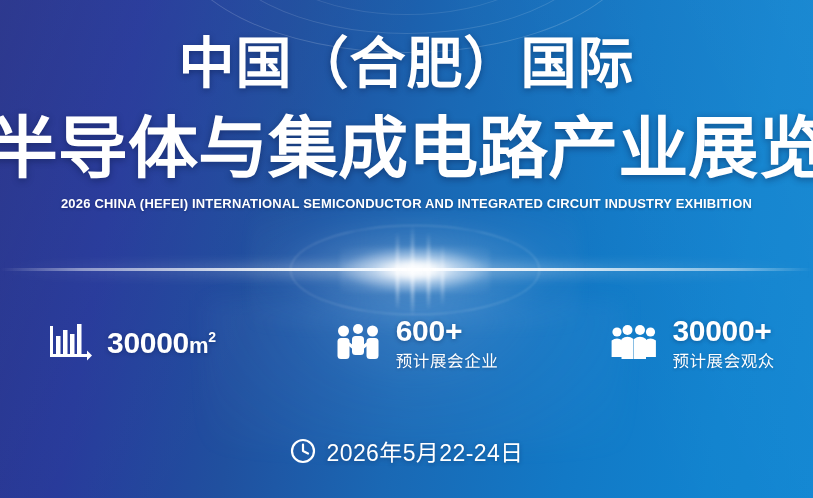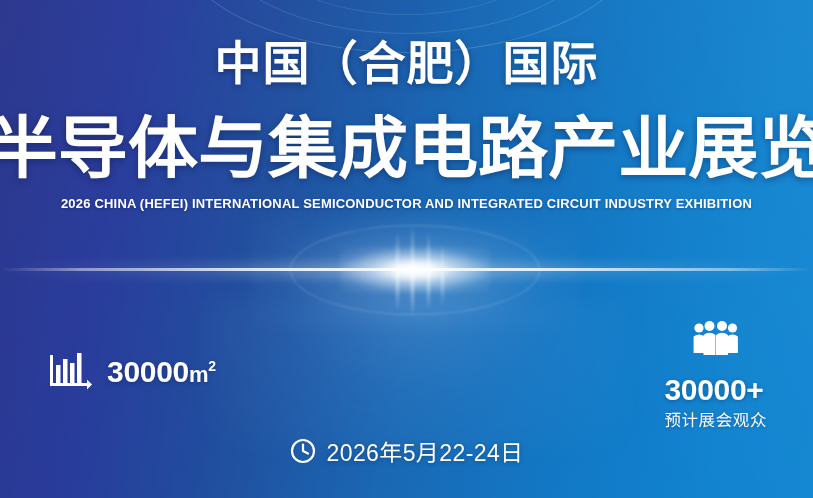--- a/index.html
+++ b/index.html
@@ -189,21 +189,21 @@
   }
 
   .title-block {
     position: absolute;
     left: 0;
     right: 0;
     top: 22px;
     text-align: center;
   }
   .title-line1 {
-    font-size: 47px;
+    font-size: 56px;
     line-height: 84px;
     font-weight: 700;
     color: #ffffff;
     letter-spacing: 1px;
     text-shadow: 0 2px 6px rgba(6,20,60,0.40);
     white-space: nowrap;
   }
   .title-line2 {
     font-size: 68px;
     line-height: 84px;
@@ -271,21 +271,21 @@
   .stat-label {
     margin-top: 7px;
     font-size: 16.5px;
     font-weight: 400;
     color: #ffffff;
     letter-spacing: 0.6px;
     white-space: nowrap;
     text-shadow: 0 1px 3px rgba(6,20,60,0.3);
   }
   .stat-2 { margin-left: 6px; }
-  .stat-3 { margin-right: 12px; flex-direction: column; }
+  .stat-3 { margin-right: 4px; }
 
   
   .meta {
     position: absolute;
     left: 0;
     right: 0;
     top: 434px;
     display: flex;
     align-items: flex-end;
     justify-content: center;
@@ -360,20 +360,37 @@
             <rect x="4" y="32" width="32" height="3" fill="#ffffff"></rect>
             <path d="M34 33.5 L44 33.5" stroke="#ffffff" stroke-width="3"></path>
             <path d="M41 28.5 L46 33.5 L41 38.5 Z" fill="#ffffff"></path>
           </svg>
         </span>
         <span class="stat-text">
           <span class="stat-value"><span>30000</span><span class="unit">m</span><span class="sup">2</span></span>
         </span>
       </div>
 
+      <div class="stat stat-2">
+        <span class="stat-icon">
+          <svg width="46" height="40" viewBox="0 0 46 40" fill="none">
+            <circle cx="8.5" cy="8" r="5.5" fill="#ffffff"></circle>
+            <circle cx="37.5" cy="8" r="5.5" fill="#ffffff"></circle>
+            <circle cx="23" cy="6" r="5" fill="#ffffff"></circle>
+            <rect x="2.5" y="15" width="12" height="21" rx="3.5" fill="#ffffff"></rect>
+            <rect x="31.5" y="15" width="12" height="21" rx="3.5" fill="#ffffff"></rect>
+            <rect x="17" y="13" width="12" height="19" rx="3.5" fill="#ffffff"></rect>
+            <path d="M14 21 L20 26 L26 26 L32 21" stroke="#ffffff" stroke-width="3.2" stroke-linecap="round" stroke-linejoin="round" fill="none"></path>
+          </svg>
+        </span>
+        <span class="stat-text">
+          <span class="stat-value"><span>600+</span></span>
+          <span class="stat-label" style="display:block;">预计展会企业</span>
+        </span>
+      </div>
 
       <div class="stat stat-3">
         <span class="stat-icon">
           <svg width="48" height="40" viewBox="0 0 48 40" fill="none">
             <circle cx="7" cy="9" r="4.6" fill="#ffffff"></circle>
             <path d="M1.6 17.5 Q7 13.5 12.4 17.5 L12.4 34 L1.6 34 Z" fill="#ffffff"></path>
             <circle cx="40.5" cy="9" r="4.6" fill="#ffffff"></circle>
             <path d="M35.1 17.5 Q40.5 13.5 45.9 17.5 L45.9 34 L35.1 34 Z" fill="#ffffff"></path>
             <circle cx="17.5" cy="7" r="5" fill="#ffffff"></circle>
             <path d="M11.5 16 Q17.5 11.5 23.5 16 L23.5 36 L11.5 36 Z" fill="#ffffff"></path>

